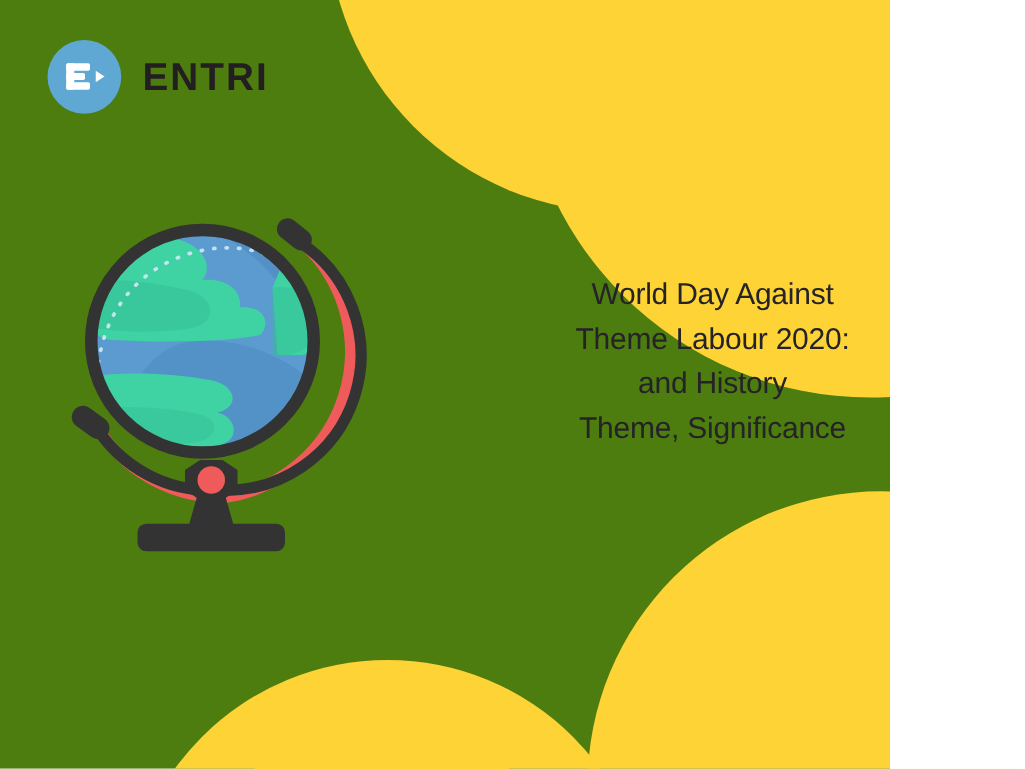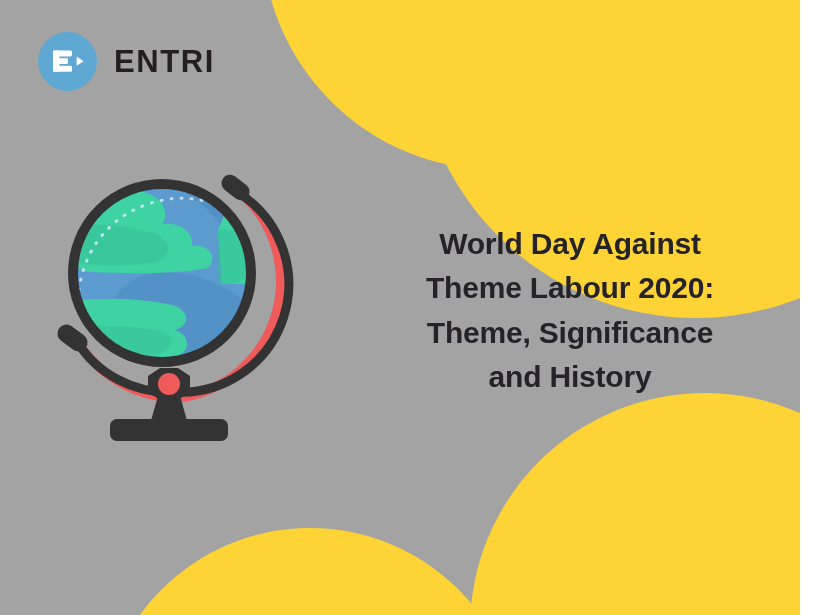--- a/index.html
+++ b/index.html
@@ -4,24 +4,24 @@
 <style>
   html, body {
     margin: 0;
     padding: 0;
     background: #ffffff;
   }
   * { box-sizing: border-box; }
 
   .banner {
     position: relative;
-    width: 800px;
+    width: 712px;
     height: 615px;
     overflow: hidden;
-    background: #a3a3a3;
+    background: #4d7c0f;
     font-family: "Liberation Sans", "DejaVu Sans", sans-serif;
   }
 
   
   .blob {
     position: absolute;
     border-radius: 50%;
     background: #FDD335;
     pointer-events: none;
   }
@@ -68,22 +68,22 @@
   .globe-wrap svg { display: block; }
 
   
   .headline {
     position: absolute;
     left: 352px;
     top: 202px;
     width: 436px;
     text-align: center;
     color: #252328;
-    font-size: 30px;
-    font-weight: 700;
+    font-size: 24px;
+    font-weight: 400;
     line-height: 1.48;
     letter-spacing: -0.2px;
   }
   .headline .ln { display: block; }
 </style>
 </head>
 <body>
 
 <div class="banner">
 
@@ -172,17 +172,17 @@
       <g>
         <path d="M106 226 L128 226 L136 254 L98 254 Z" fill="#333333"></path>
         <rect x="58" y="249" width="118" height="22" rx="7" fill="#333333"></rect>
       </g>
     </svg>
   </div>
 
   <h1 class="headline">
     <span class="ln">World Day Against</span>
     <span class="ln">Theme Labour 2020:</span>
+    <span class="ln">and History</span>
     <span class="ln">Theme, Significance</span>
-    <span class="ln">and History</span>
   </h1>
 
 </div>
 
 </body></html>

